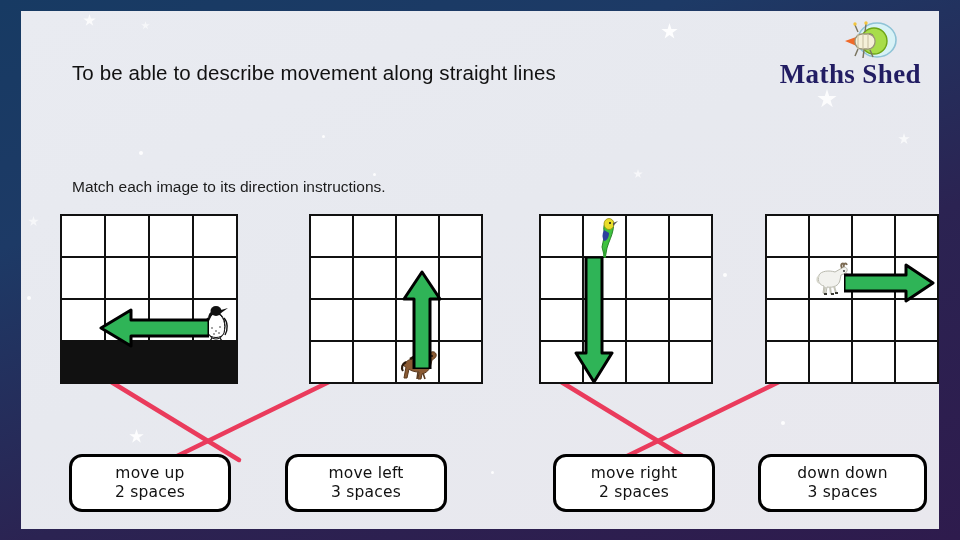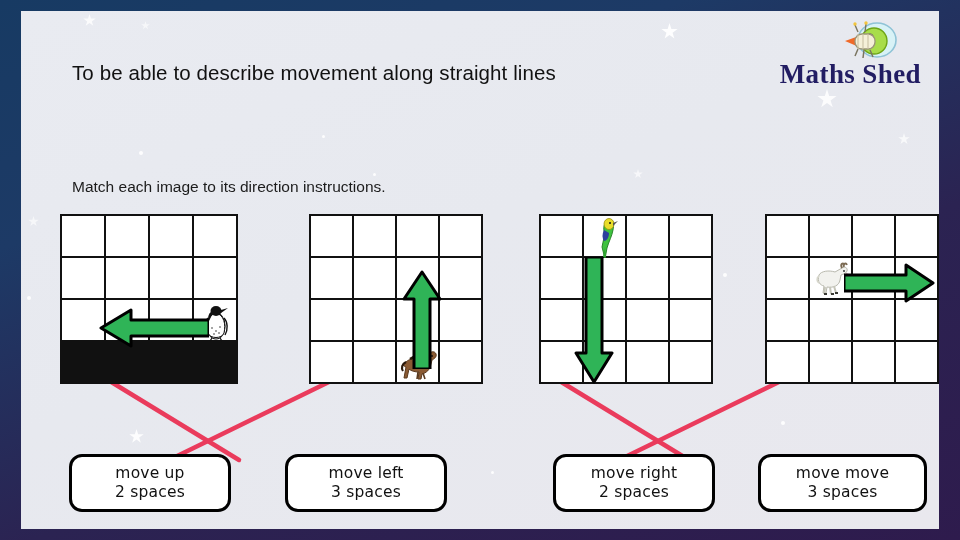--- a/index.html
+++ b/index.html
@@ -235,17 +235,17 @@
   </div>
   <div class="lbl-box" style="left:264px;top:443px;width:162px;height:58px;">
     <span>move left</span>
     <span>3 spaces</span>
   </div>
   <div class="lbl-box" style="left:503px;top:443px;width:162px;height:58px;margin-left:29px;">
     <span>move right</span>
     <span>2 spaces</span>
   </div>
   <div class="lbl-box" style="left:737px;top:443px;width:169px;height:58px;">
-    <span>move move</span>
+    <span>down down</span>
     <span>3 spaces</span>
   </div>
 
 </div>
 
 </body></html>

